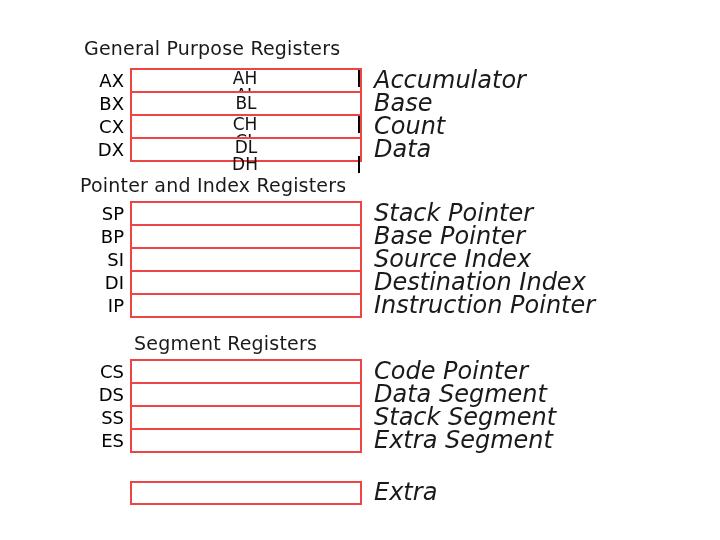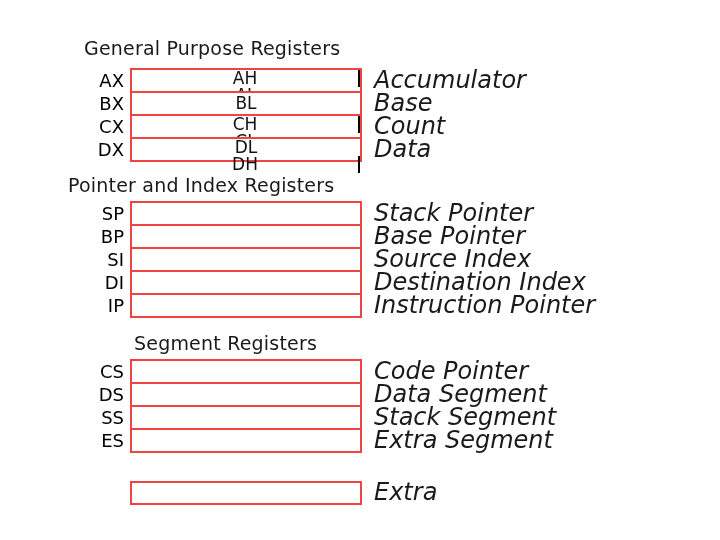--- a/index.html
+++ b/index.html
@@ -27,21 +27,21 @@
   
   .section-heading {
     position: absolute;
     font-size: 19px;
     line-height: 20px;
     letter-spacing: 0.2px;
     white-space: nowrap;
     color: #1a1a1a;
   }
   .heading-gpr     { left: 84px;  top: 38px; }
-  .heading-pointer { left: 68px;  top: 175px; }
+  .heading-pointer { left: 80px;  top: 175px; }
   .heading-segment { left: 134px; top: 333px; }
 
   
   .reg-group {
     position: absolute;
     left: 0;
   }
   .group-gpr     { top: 68px; }
   .group-pointer { top: 201px; }
   .group-segment { top: 359px; }

